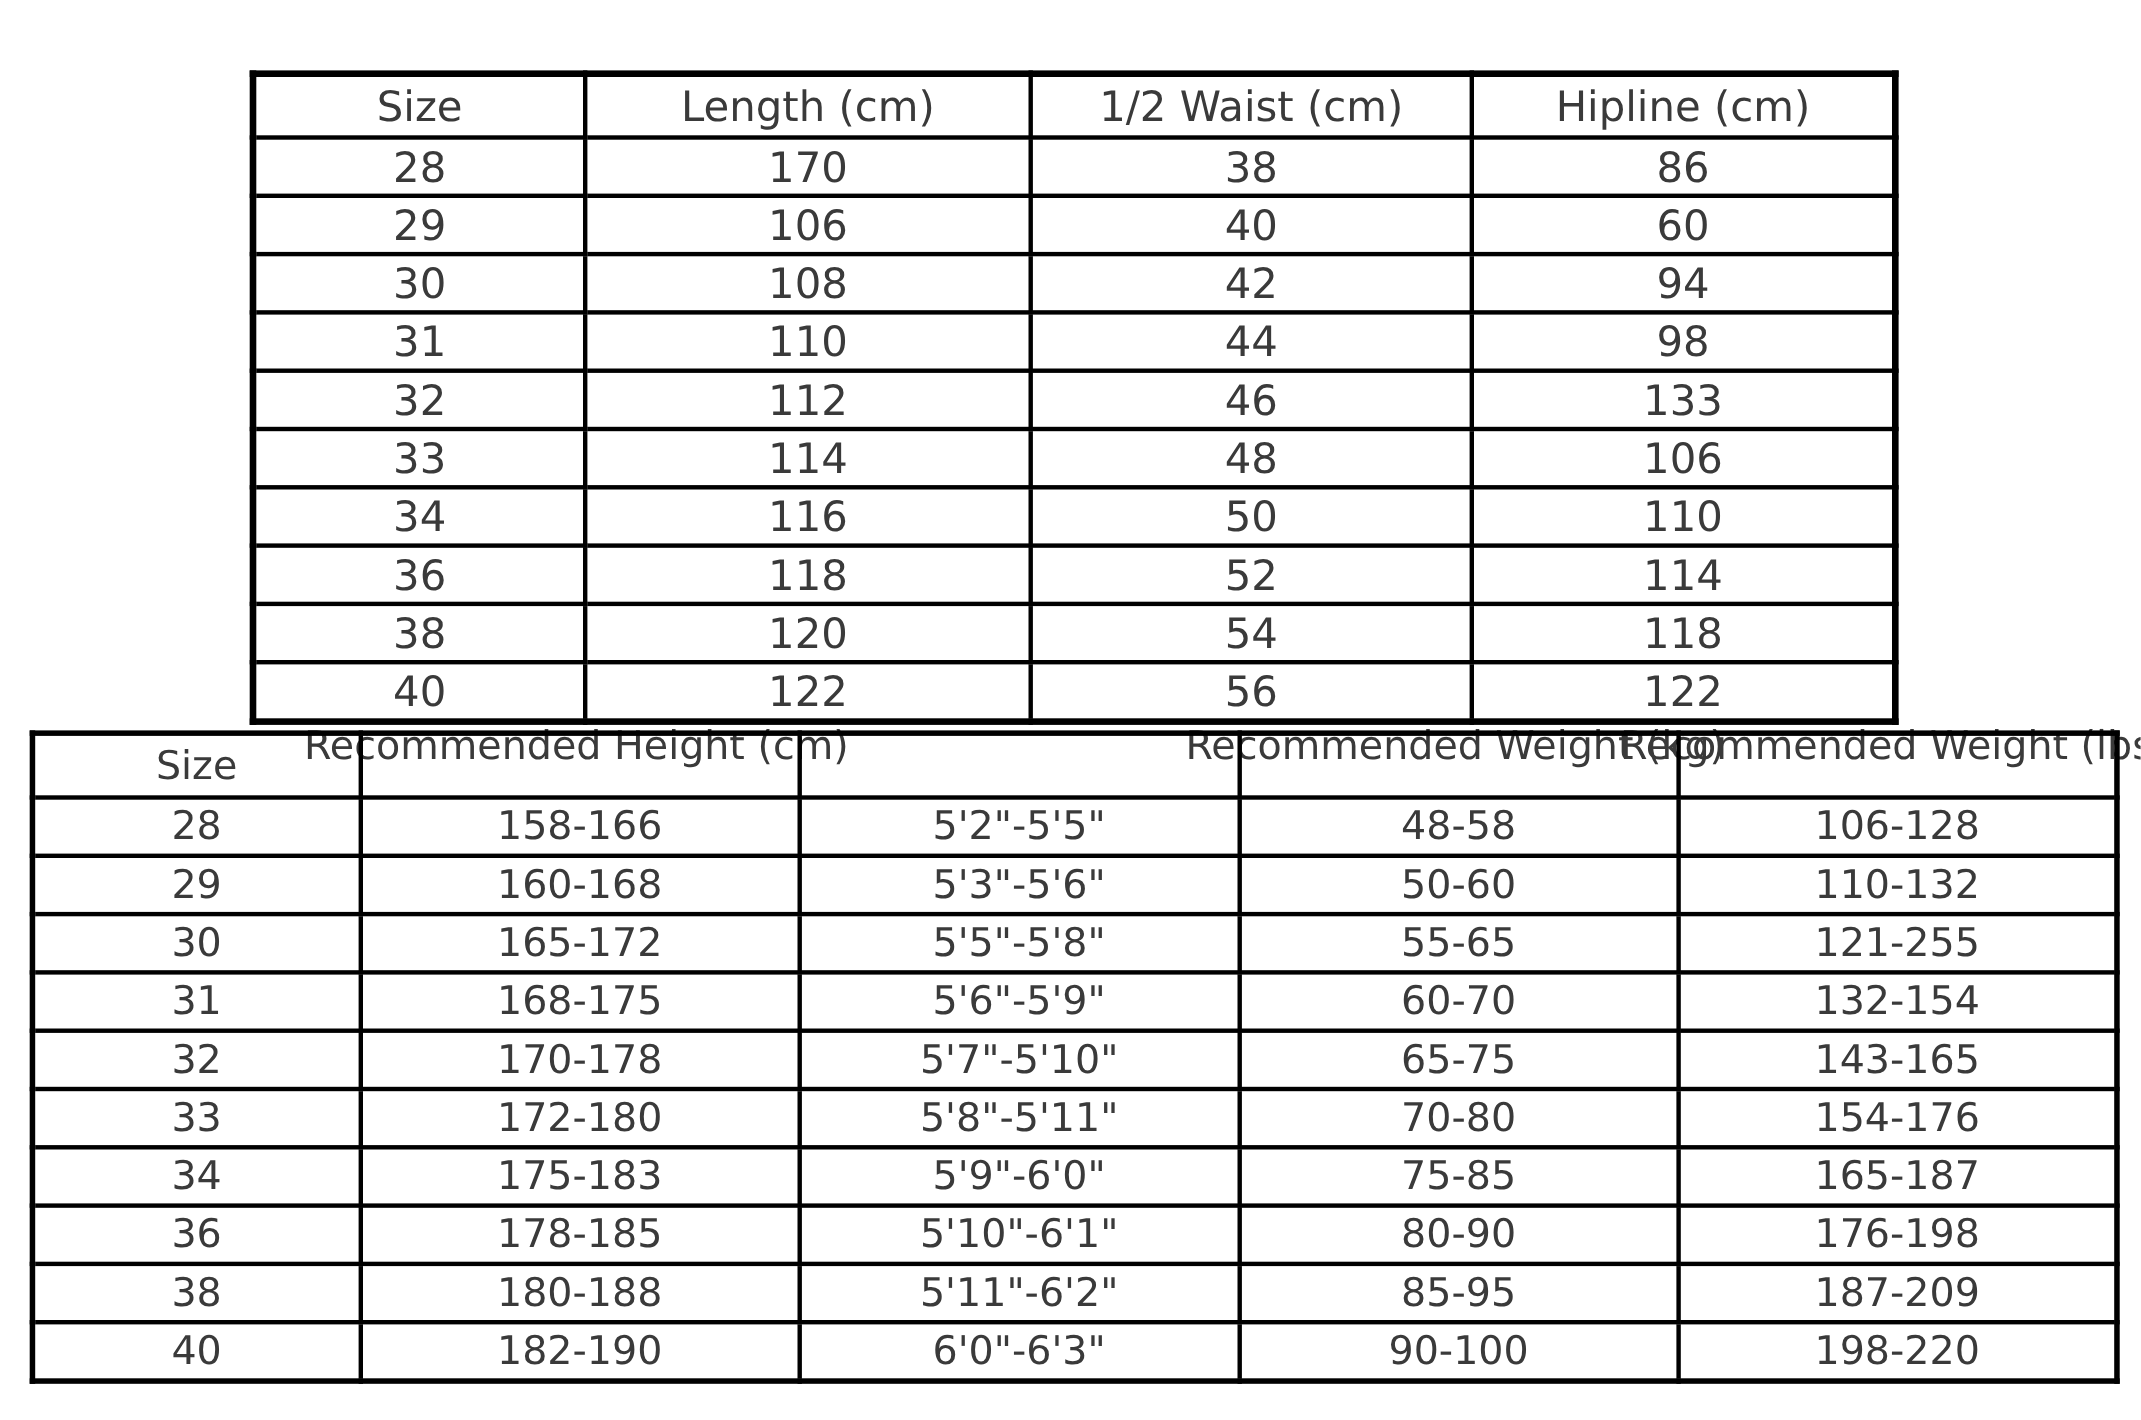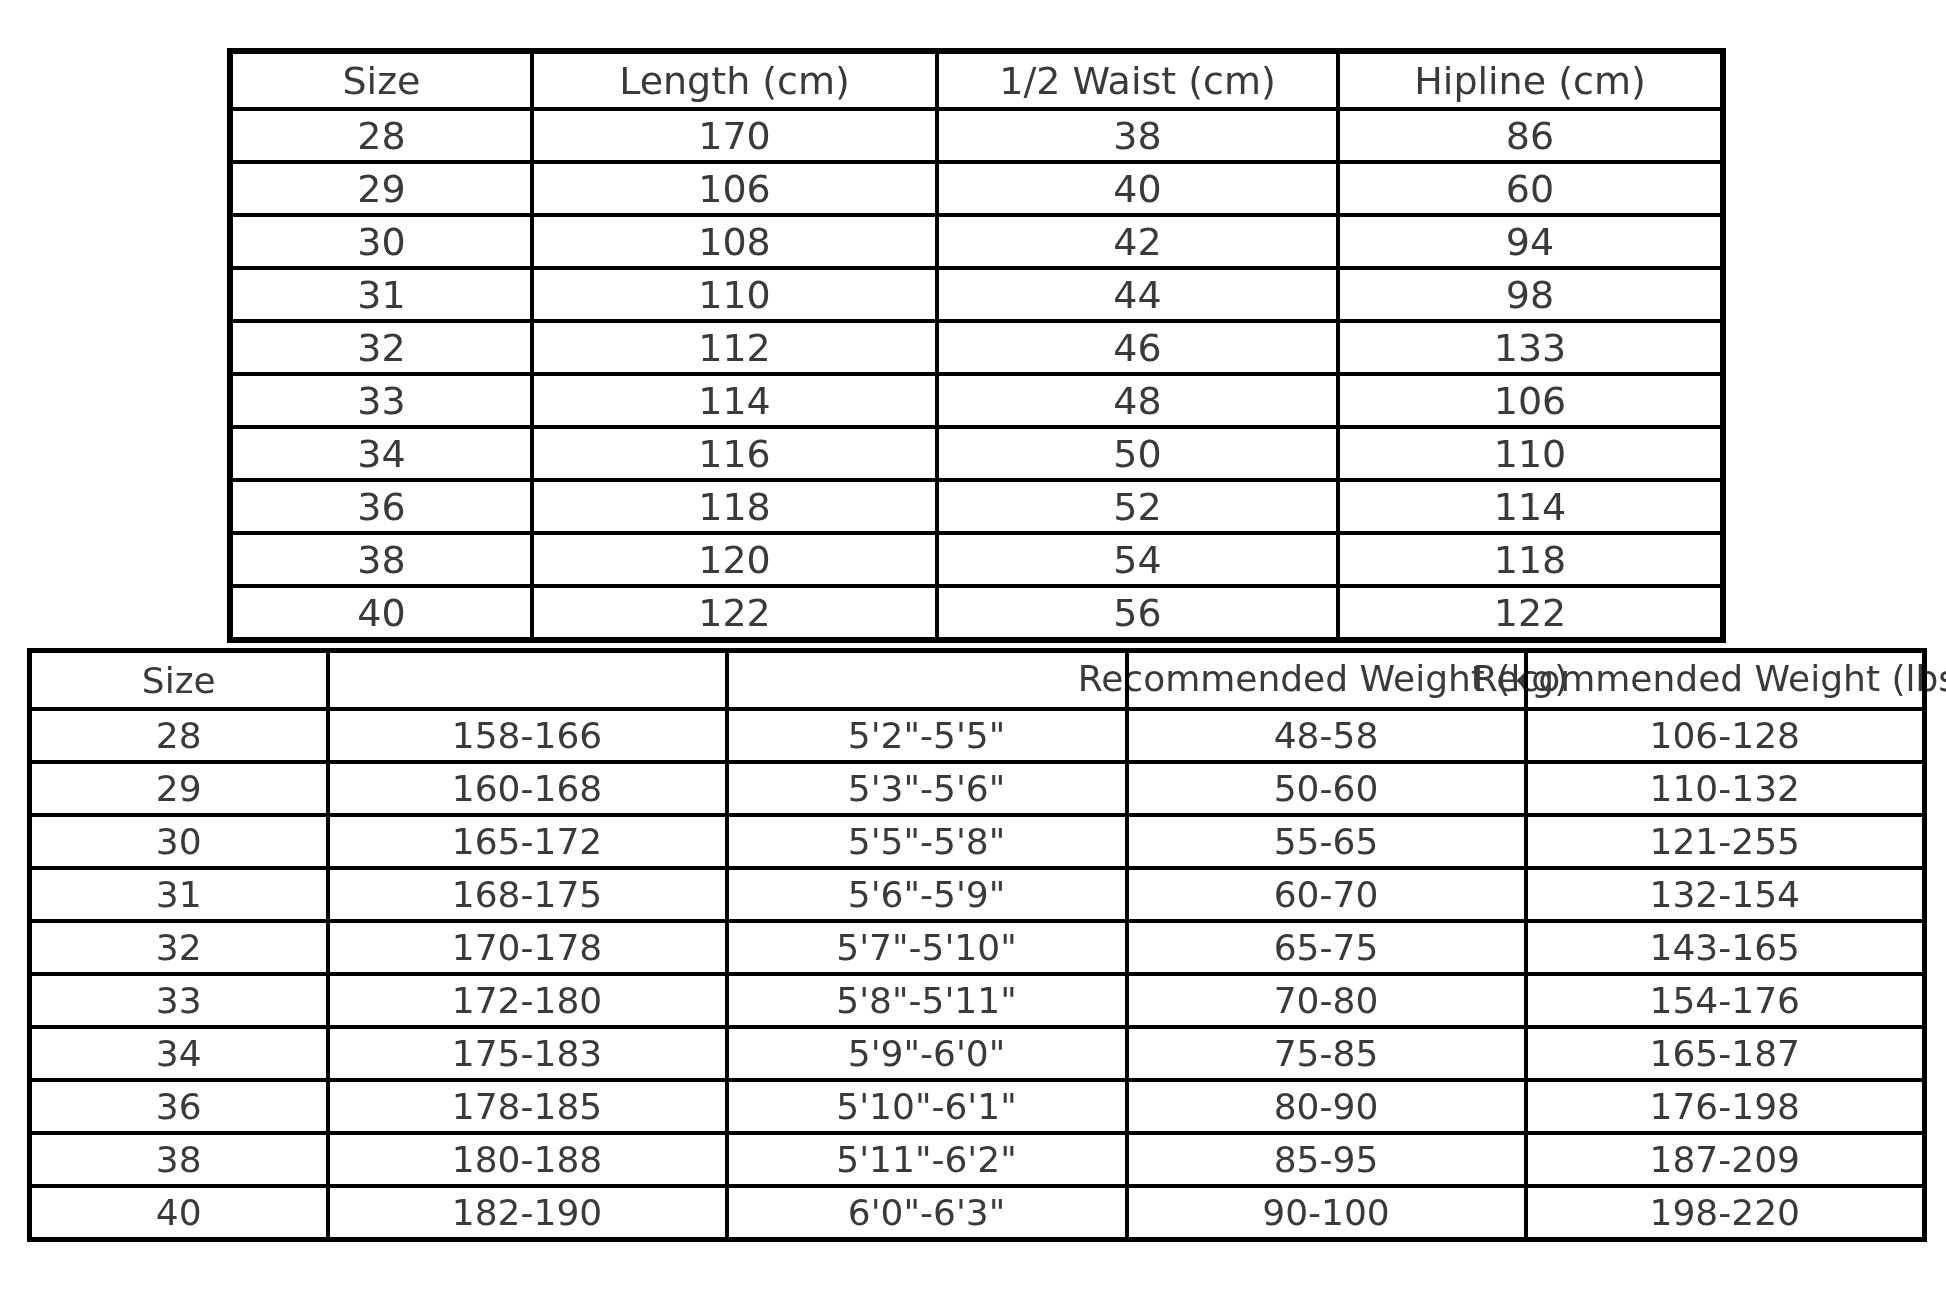--- a/index.html
+++ b/index.html
@@ -12,20 +12,21 @@
     height: 1291px;
     background: #ffffff;
     overflow: hidden;
     font-family: "DejaVu Sans", "Liberation Sans", sans-serif;
     color: #3a3a3a;
   }
   table {
     border-collapse: collapse;
     table-layout: fixed;
     background: transparent;
+    margin-top: 16px;
   }
   th, td {
     border: 4px solid #000000;
     padding: 0;
     text-align: center;
     vertical-align: middle;
     font-weight: 400;
     overflow: visible;
     white-space: nowrap;
   }
@@ -162,20 +163,21 @@
         <td>122</td>
         <td>56</td>
         <td>122</td>
       </tr>
     </tbody>
 </table>
 
 <div class="reco-wrap">
 
   <div class="hdr-overlay">
+    <span class="hdr-label c1">Recommended Height (cm)</span>
     <span class="hdr-label c3">Recommended Weight (kg)</span>
     <span class="hdr-label c4">Recommended Weight (lbs)</span>
   </div>
 
   <table class="tbl-reco">
     <colgroup>
       <col style="width:298px">
       <col style="width:399px">
       <col style="width:400px">
       <col style="width:399px">

